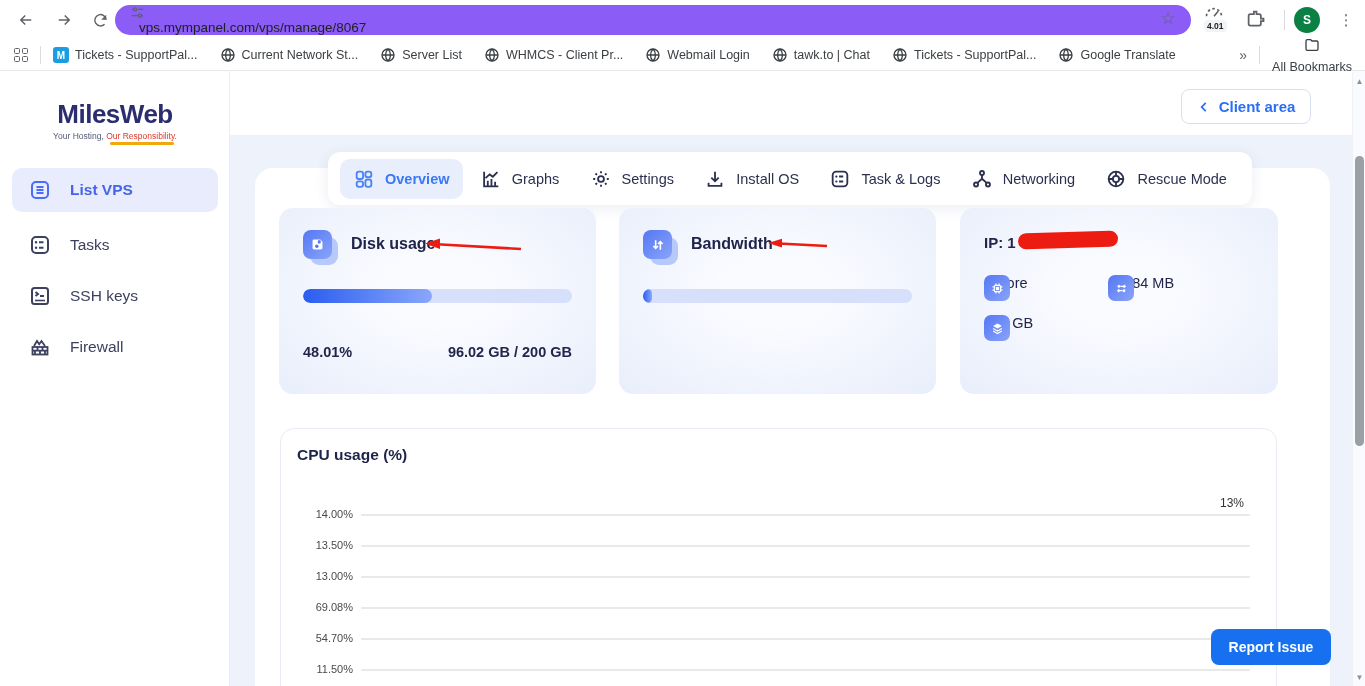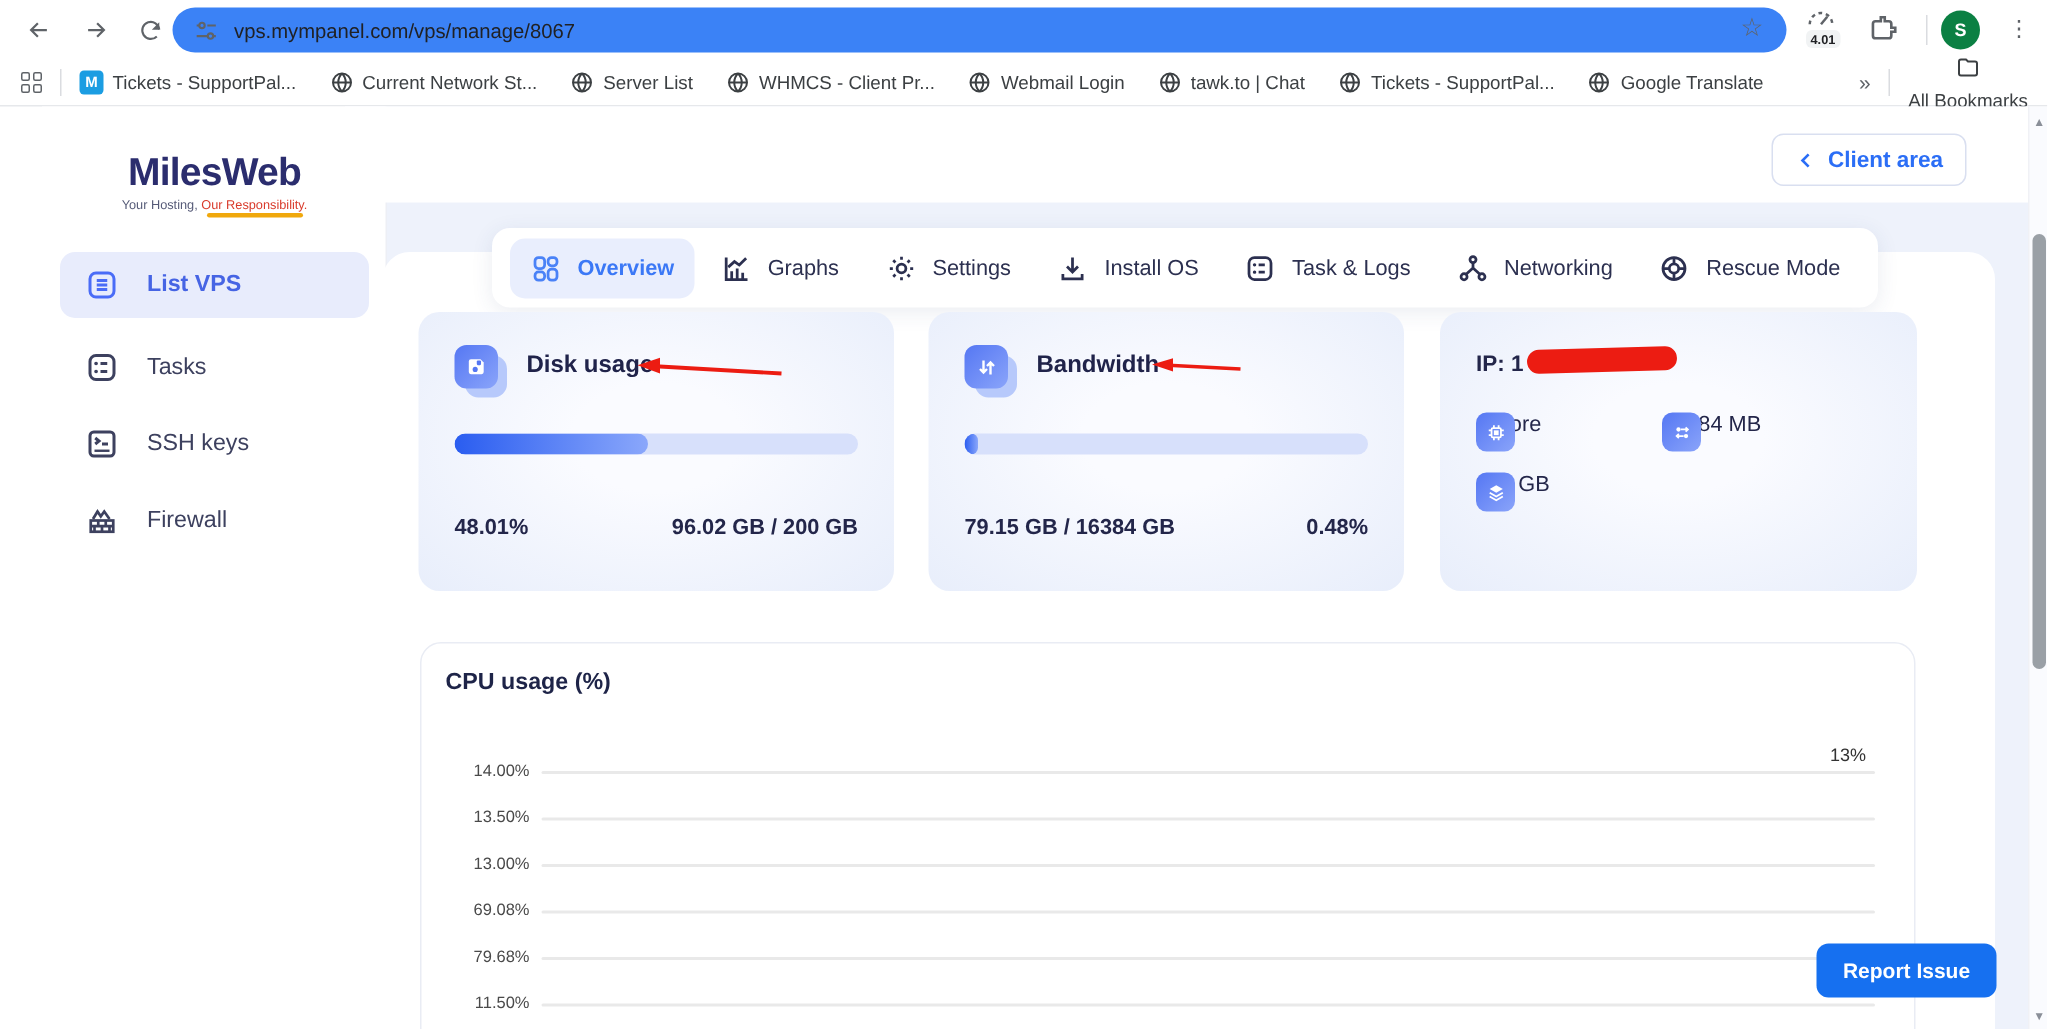--- a/index.html
+++ b/index.html
@@ -3,21 +3,21 @@
 <meta charset="utf-8">
 <style>
   * { margin:0; padding:0; box-sizing:border-box; }
   html,body { width:1365px; height:686px; overflow:hidden; font-family:"Liberation Sans", sans-serif; background:#fff; }
   #screen { position:relative; width:1365px; height:686px; background:#fff; overflow:hidden; }
   svg { display:block; }
 
   
   .toolbar { position:absolute; left:0; top:0; width:1365px; height:40px; background:#fff; }
   .nav-ico { position:absolute; top:8px; width:24px; height:24px; display:flex; align-items:center; justify-content:center; border-radius:50%; color:#5f6368; cursor:pointer; }
-  .url-pill { position:absolute; left:115px; top:5px; width:1076px; height:30px; border-radius:15px; background:#3b82f6; display:flex; align-items:center; padding:0 14px; }
+  .url-pill { position:absolute; left:115px; top:5px; width:1076px; height:30px; border-radius:15px; background:#8b5cf6; display:flex; align-items:flex-start; padding:0 14px;flex-direction:column; }
   .url-text { font-size:13.5px; color:#202124; margin-left:10px; }
   .star { position:absolute; left:1156px; top:7px; font-size:17px; color:#5f6368; width:24px; height:24px; text-align:center; line-height:24px; }
   .gauge-wrap { position:absolute; left:1204px; top:4px; width:30px; height:32px; }
   .gauge-badge { position:absolute; left:0px; top:16px; background:#f1f3f4; color:#202124; font-size:8.5px; font-weight:bold; padding:1px 3px; border-radius:4px; }
   .puzzle { position:absolute; left:1246px; top:8px; }
   .tb-divider { position:absolute; left:1284px; top:10px; width:1px; height:20px; background:#dadce0; }
   .avatar { position:absolute; left:1294px; top:7px; width:26px; height:26px; border-radius:50%; background:#0b8043; color:#fff; font-size:12px; font-weight:bold; display:flex; align-items:center; justify-content:center; }
   .dots { position:absolute; left:1334px; top:8px; width:24px; height:24px; text-align:center; line-height:24px; font-size:15px; color:#5f6368; }
 
   .bookmarks-bar { position:absolute; left:0; top:40px; width:1365px; height:31px; background:#fff; border-bottom:1px solid #e6e8eb; display:flex; align-items:center; }
@@ -27,21 +27,21 @@
   .bookmark { display:flex; align-items:center; gap:6px; margin-right:22px; cursor:pointer; }
   .bookmark .lbl { font-size:12.5px; color:#3c4043; white-space:nowrap; }
   .fav-m { width:16px; height:16px; border-radius:3px; background:#1b9de2; color:#fff; font-size:10px; font-weight:bold; display:flex; align-items:center; justify-content:center; }
   .fav-globe { width:16px; height:16px; }
   .bm-right { position:absolute; right:13px; display:flex; align-items:center; gap:12px; }
   .bm-chevrons { font-size:14px; color:#5f6368; }
   .all-bm { display:flex; align-items:center; gap:7px; font-size:12.5px; color:#3c4043;flex-direction:column; }
 
   
   .content-bg { position:absolute; left:230px; top:71px; width:1122px; height:615px; background:#eef2fb; }
-  .sidebar { position:absolute; left:0; top:71px; width:230px; height:615px; background:#fff; border-right:1px solid #edeff5;margin-left:28px; }
+  .sidebar { position:absolute; left:0; top:71px; width:230px; height:615px; background:#fff; border-right:1px solid #edeff5; }
   .logo-title { position:absolute; left:0; top:28px; width:230px; text-align:center; font-size:26px; font-weight:bold; color:#2b2d6e; letter-spacing:-0.5px; }
   .logo-tag { position:absolute; left:0; top:60px; width:230px; text-align:center; font-size:8.5px; color:#555a77; }
   .logo-tag .accent { color:#d93a2b; }
   .logo-underline { position:absolute; left:110px; top:71px; width:64px; height:3px; background:#f0a80c; border-radius:2px; }
   .side-item { position:absolute; left:12px; width:206px; height:44px; border-radius:10px; display:flex; align-items:center; gap:18px; padding-left:16px; color:#3d415f; font-size:15.5px; cursor:pointer; }
   .side-item.active { background:#e8ecfc; color:#4664e4; font-weight:bold; }
   .side-item .ic { width:24px; height:24px; }
 
   .page-header { position:absolute; left:230px; top:71px; width:1122px; height:64px; background:#fff; }
   .client-btn { position:absolute; left:951px; top:18px; width:130px; height:35px; background:#fff; border:1px solid #d9dff0; border-radius:8px; display:flex; align-items:center; justify-content:center; gap:8px; color:#2b6ef6; font-size:15px; font-weight:bold; cursor:pointer; }
@@ -363,24 +363,20 @@
       </div>
     </div>
     <div class="stat-title">Bandwidth</div>
     <svg class="red-arrow" style="left:147px; width:64px; height:12px;" viewBox="0 0 64 12">
       <path d="M13 5.5 L61 8" stroke="#ec1c12" stroke-width="2.4" fill="none"></path>
       <path d="M2 5 L16 0.8 L16 9.6 Z" fill="#ec1c12"></path>
     </svg>
     <div class="progress">
         <div class="fill fill-bw"></div>
       </div>
-    <div class="stat-bottom">
-      <span>79.15 GB / 16384 GB</span>
-      <span>0.48%</span>
-    </div>
   </div>
 
   <div class="stat-card sc-srv">
     <div class="ip-row">IP: 1</div>
     <div class="redaction"></div>
     <div class="spec spec-cpu">
       <div class="tile small">
         <svg width="15" height="15" viewBox="0 0 24 24" fill="none" stroke="#fff" stroke-width="1.9">
             <rect x="7" y="7" width="10" height="10" rx="1.5"></rect>
             <rect x="10.4" y="10.4" width="3.2" height="3.2" fill="#fff"></rect>
@@ -425,21 +421,21 @@
     </div>
     <div class="grid-row" style="top:147px">
       <span class="grid-label">13.00%</span>
         <div class="grid-line"></div>
     </div>
     <div class="grid-row" style="top:178px">
       <span class="grid-label">69.08%</span>
         <div class="grid-line"></div>
     </div>
     <div class="grid-row" style="top:209px">
-      <span class="grid-label">79.68%</span>
+      <span class="grid-label">54.70%</span>
         <div class="grid-line"></div>
     </div>
     <div class="grid-row" style="top:240px">
       <span class="grid-label">11.50%</span>
         <div class="grid-line"></div>
     </div>
   </div>
 
   <button class="report-btn">Report Issue</button>
 

